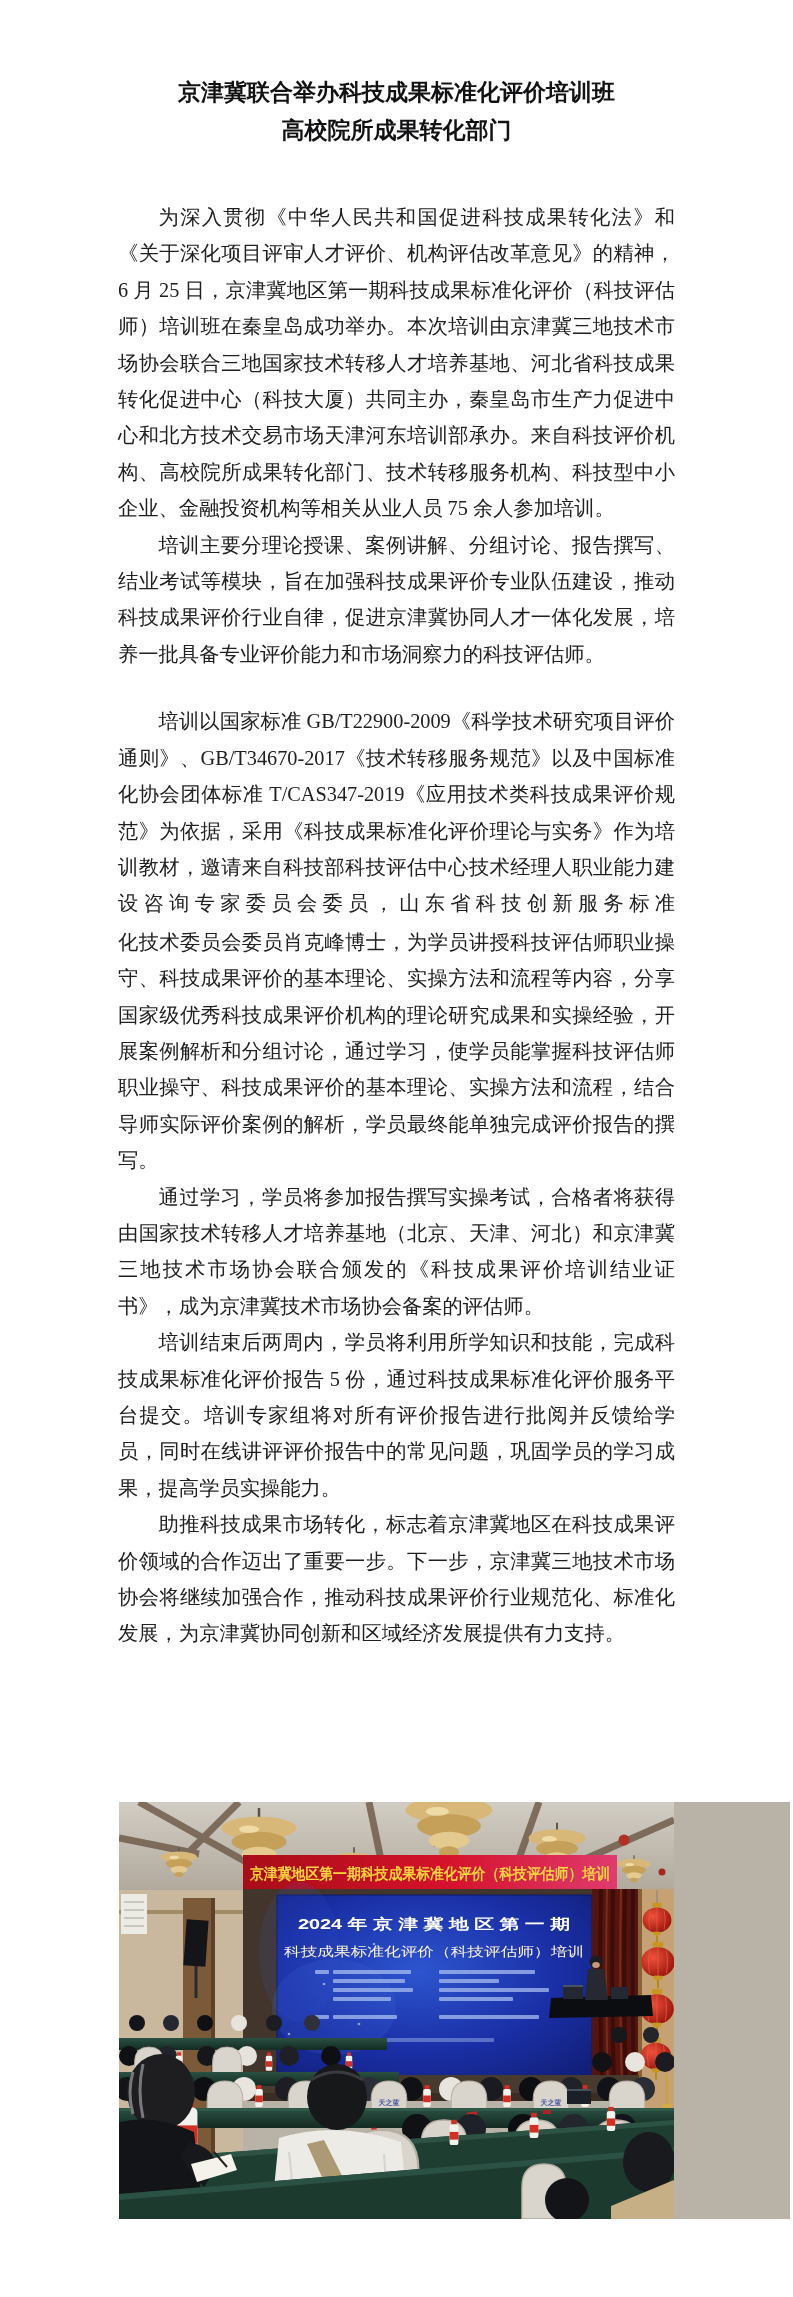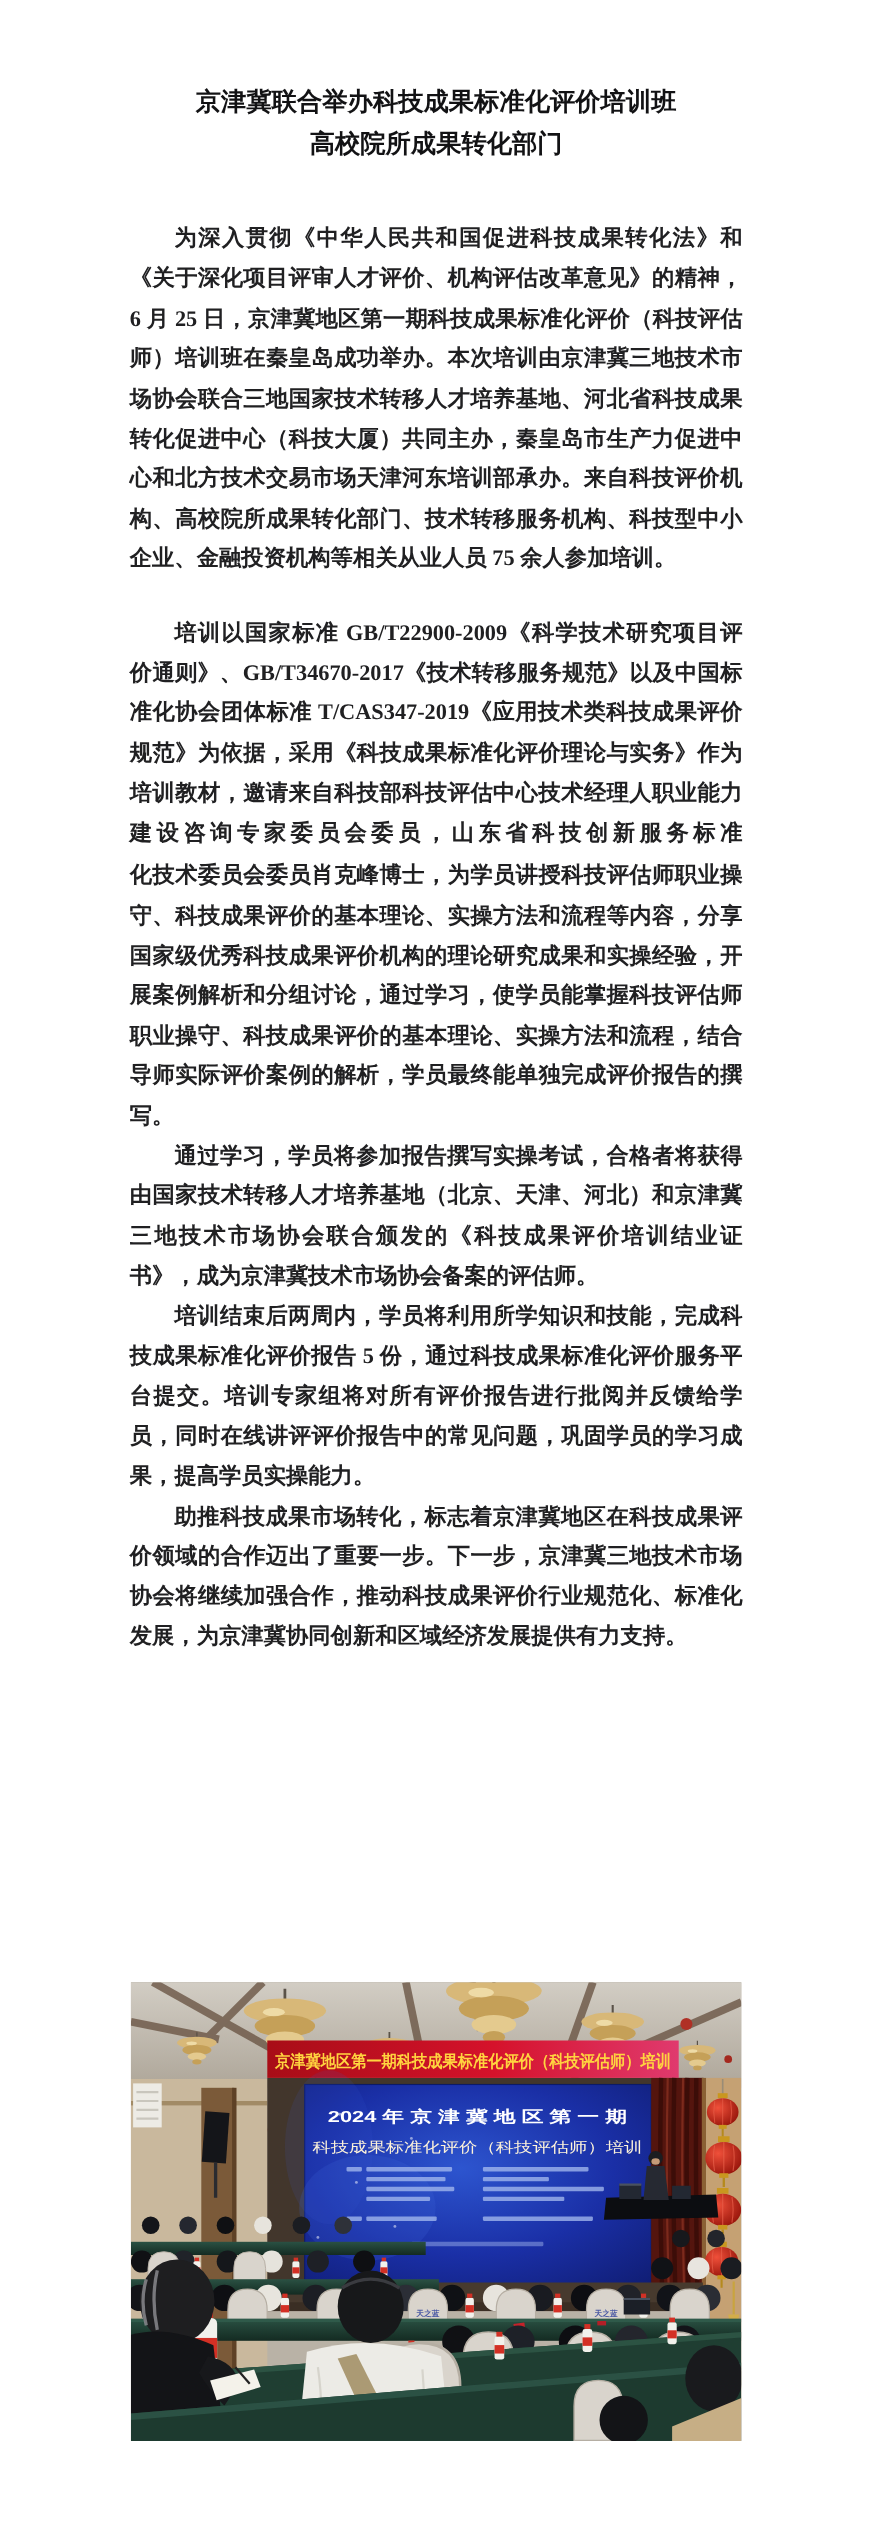--- a/index.html
+++ b/index.html
@@ -2,43 +2,44 @@
 <html><head>
 <meta charset="utf-8">
 <style>
   html,body{margin:0;padding:0;background:#ffffff;}
   .page{position:relative;width:793px;height:2297px;background:#ffffff;overflow:hidden;
         font-family:"Liberation Serif","DejaVu Serif",serif;color:#1d1d1f;}
   .doc-title{position:absolute;top:74px;left:118px;width:557px;text-align:center;
              font-weight:700;font-size:23px;line-height:38px;color:#121214;}
   .doc-body{position:absolute;top:199px;left:118px;width:557px;font-size:20.3px;
             line-height:36.4px;text-align:justify;color:#202022;}
-  .doc-body p{margin:0;text-indent:2em;font-weight:bold;}
+  .doc-body p{margin:0;text-indent:2em;}
   .doc-body p.jlast{text-align-last:justify;margin-top:31px;}
   .doc-body p.cont{text-indent:0;margin-top:2px;}
-  .photo{position:absolute;top:1802px;left:119px;width:555px;height:417px;margin:0;
+  .photo{position:absolute;top:1802px;left:119px;width:671px;height:417px;margin:0;
          overflow:hidden;background:#b9b2a6;}
   .photo svg{display:block;}
   .svgtext{font-family:"Liberation Sans","DejaVu Sans",sans-serif;}
   .banner-text{font-weight:700;}
   .screen-t1{font-weight:700;}
   .cover-text{font-weight:700;}
 </style>
 </head>
 <body>
 
 <div class="page">
 
   <header class="doc-title">
     <div>京津冀联合举办科技成果标准化评价培训班</div>
     <div>高校院所成果转化部门</div>
   </header>
 
   <main class="doc-body">
     <p>为深入贯彻《中华人民共和国促进科技成果转化法》和《关于深化项目评审人才评价、机构评估改革意见》的精神，6 月 25 日，京津冀地区第一期科技成果标准化评价（科技评估师）培训班在秦皇岛成功举办。本次培训由京津冀三地技术市场协会联合三地国家技术转移人才培养基地、河北省科技成果转化促进中心（科技大厦）共同主办，秦皇岛市生产力促进中心和北方技术交易市场天津河东培训部承办。来自科技评价机构、高校院所成果转化部门、技术转移服务机构、科技型中小企业、金融投资机构等相关从业人员 75 余人参加培训。</p>
+    <p>培训主要分理论授课、案例讲解、分组讨论、报告撰写、结业考试等模块，旨在加强科技成果评价专业队伍建设，推动科技成果评价行业自律，促进京津冀协同人才一体化发展，培养一批具备专业评价能力和市场洞察力的科技评估师。</p>
     <p class="jlast">培训以国家标准 GB/T22900-2009《科学技术研究项目评价通则》、GB/T34670-2017《技术转移服务规范》以及中国标准化协会团体标准 T/CAS347-2019《应用技术类科技成果评价规范》为依据，采用《科技成果标准化评价理论与实务》作为培训教材，邀请来自科技部科技评估中心技术经理人职业能力建设咨询专家委员会委员，山东省科技创新服务标准</p>
     <p class="cont">化技术委员会委员肖克峰博士，为学员讲授科技评估师职业操守、科技成果评价的基本理论、实操方法和流程等内容，分享国家级优秀科技成果评价机构的理论研究成果和实操经验，开展案例解析和分组讨论，通过学习，使学员能掌握科技评估师职业操守、科技成果评价的基本理论、实操方法和流程，结合导师实际评价案例的解析，学员最终能单独完成评价报告的撰写。</p>
     <p>通过学习，学员将参加报告撰写实操考试，合格者将获得由国家技术转移人才培养基地（北京、天津、河北）和京津冀三地技术市场协会联合颁发的《科技成果评价培训结业证书》，成为京津冀技术市场协会备案的评估师。</p>
     <p>培训结束后两周内，学员将利用所学知识和技能，完成科技成果标准化评价报告 5 份，通过科技成果标准化评价服务平台提交。培训专家组将对所有评价报告进行批阅并反馈给学员，同时在线讲评评价报告中的常见问题，巩固学员的学习成果，提高学员实操能力。</p>
     <p>助推科技成果市场转化，标志着京津冀地区在科技成果评价领域的合作迈出了重要一步。下一步，京津冀三地技术市场协会将继续加强合作，推动科技成果评价行业规范化、标准化发展，为京津冀协同创新和区域经济发展提供有力支持。</p>
   </main>
 
   <figure class="photo">
     <svg viewBox="0 0 555 417" width="555" height="417" xmlns="http://www.w3.org/2000/svg">
       <defs>

